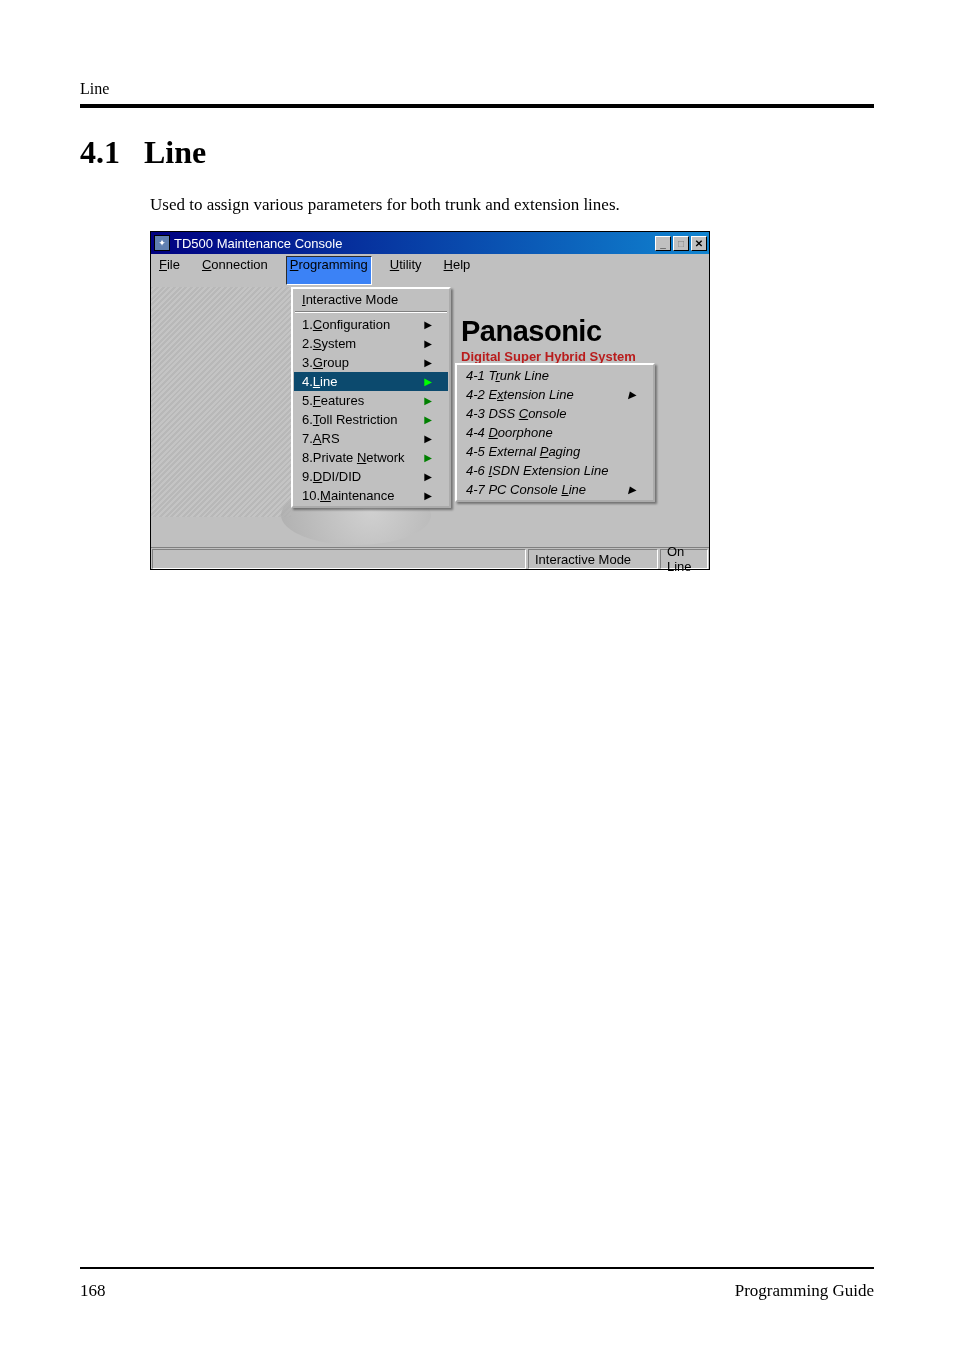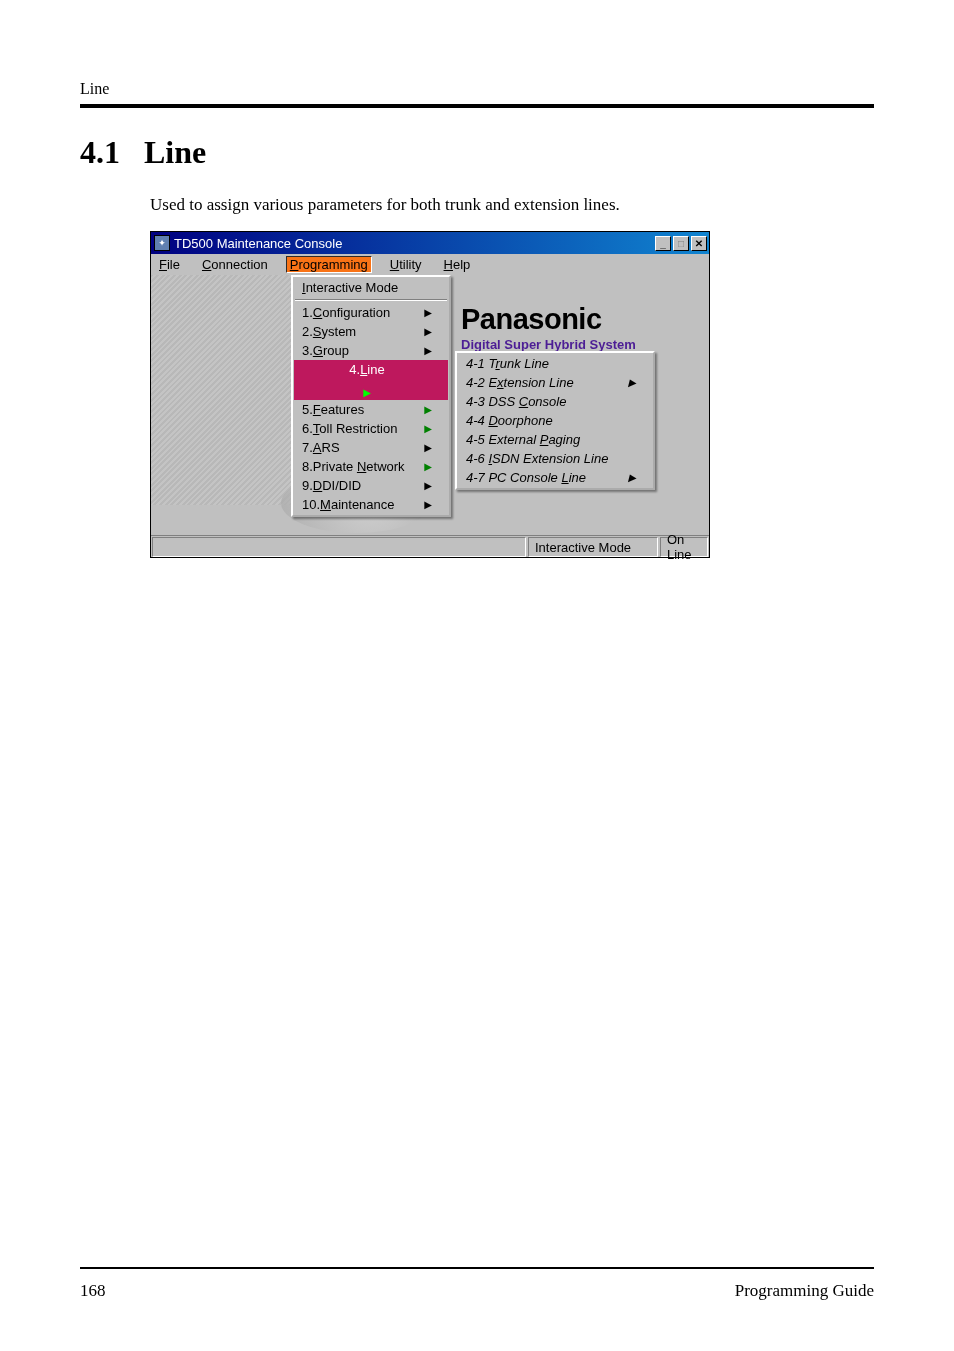--- a/index.html
+++ b/index.html
@@ -72,21 +72,21 @@
   .title-btn.disabled { color: #808080; }
 
   .menubar {
     background: #c0c0c0;
     display: flex;
     padding: 2px 4px;
     gap: 14px;
     font-size: 13px;
   }
   .menubar-item { padding: 1px 4px; }
-  .menubar-item.active { background: #f97316; border: 1px inset #fff; border-top-color: #808080; border-left-color: #808080; padding: 0 3px 0 3px; }
+  .menubar-item.active { background: #3b82f6; border: 1px inset #fff; border-top-color: #808080; border-left-color: #808080; padding: 0 3px 12px 3px; }
   .ul { text-decoration: underline; }
 
   .client {
     position: relative;
     height: 260px;
     background: #c0c0c0;
     overflow: hidden;
   }
   .bg-left {
     position: absolute;
@@ -110,44 +110,43 @@
     font-weight: 900;
     letter-spacing: -0.5px;
     color: #000;
   }
   .brand-sub {
     position: absolute;
     left: 310px; top: 62px;
     font-family: Arial, sans-serif;
     font-size: 13px;
     font-weight: 700;
-    color: #4c1d95;
+    color: #b91c1c;
   }
 
   .menu-popup {
     position: absolute;
     background: #c0c0c0;
     border: 2px outset #fff;
     box-shadow: 2px 2px 2px rgba(0,0,0,0.4);
     font-size: 13px;
     padding: 1px;
   }
   .menu-popup .item {
     padding: 2px 16px 2px 8px;
     display: flex;
     align-items: center;
     justify-content: space-between;
     gap: 10px;
     white-space: nowrap;
     color: #000;
   }
   .menu-popup .item.highlight {
-    background: #be185d;
+    background: #0c4a6e;
     color: #fff;
-    flex-direction: column;
   }
   .menu-popup .sep { border-top: 1px solid #808080; border-bottom: 1px solid #fff; margin: 2px 1px; }
   .arrow { font-size: 10px; }
   .arrow.highlight-arrow { color: #00ff00; }
   .arrow.green { color: #008000; }
 
   .prog-menu { left: 140px; top: 0; width: 160px; }
   .sub-menu { left: 304px; top: 76px; width: 200px; font-style: italic; }
 
   .statusbar {

